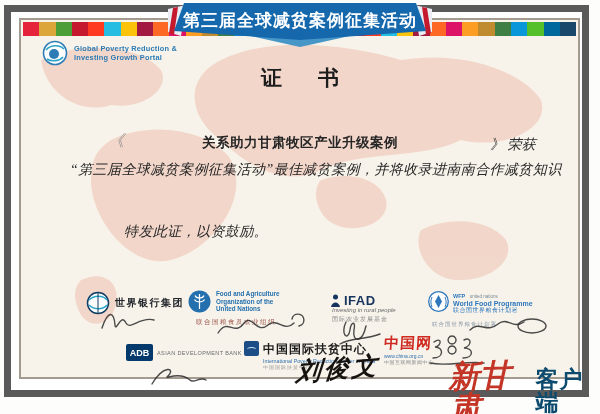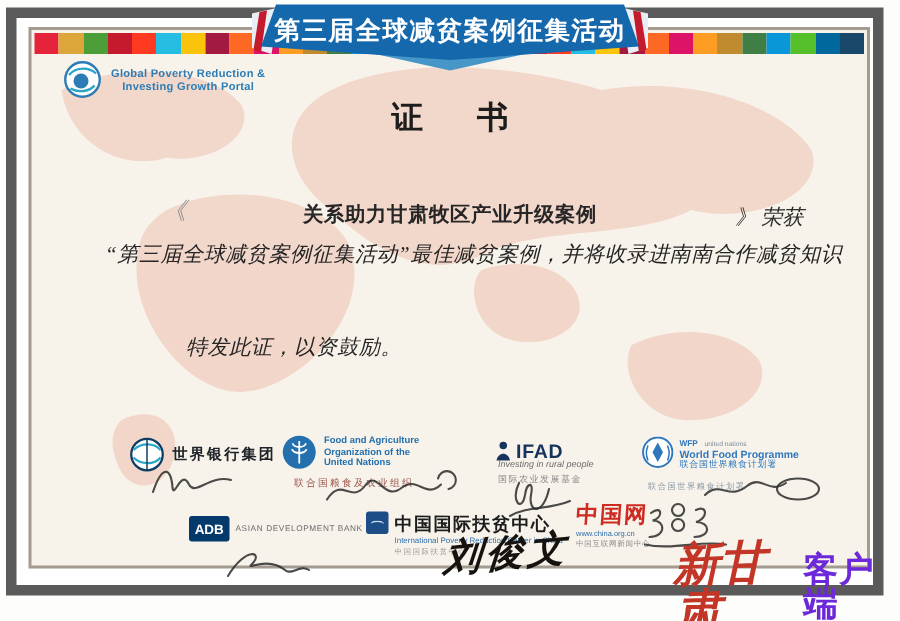--- a/index.html
+++ b/index.html
@@ -11,21 +11,21 @@
   .frame-thin{position:absolute;left:19px;top:18px;width:561px;height:361px;
               border:2px solid #a39b90;box-sizing:border-box;background:#f7f3ea;z-index:1;}
   .map-svg{position:absolute;left:21px;top:20px;z-index:2;}
   
   .sdg-stripe{position:absolute;left:23px;top:22px;width:553px;height:14px;display:flex;z-index:4;}
   .sdg-cell{flex:1;height:100%;}
   .ribbon-svg{position:absolute;left:168px;top:0;z-index:6;}
   .banner-title{position:absolute;left:168px;top:9px;width:264px;text-align:center;z-index:7;
                 color:#fff;font-weight:800;font-size:17px;letter-spacing:1px;}
   
-  .gpig{position:absolute;left:42px;top:40px;display:flex;align-items:center;gap:6px;z-index:5;text-align:center;}
+  .gpig{position:absolute;left:42px;top:40px;display:flex;align-items:center;gap:6px;z-index:5;}
   .gpig-text{color:#2d7cb5;font-size:7.4px;font-weight:700;line-height:9.5px;letter-spacing:.2px;}
   
   .cert-title{position:absolute;left:0;right:0;top:64px;text-align:center;z-index:5;
               font-size:21px;font-weight:800;color:#1d1d1d;letter-spacing:36px;padding-left:36px;}
   .case-line{position:absolute;left:0;right:0;text-align:center;z-index:5;white-space:pre;
              font-weight:700;font-size:13.5px;color:#262626;letter-spacing:.5px;}
   .kai{font-family:"Liberation Serif",serif;font-style:italic;}
   .bracket-open{position:absolute;left:108px;top:131px;font-size:16px;color:#8e8e8e;z-index:5;}
   .honor{position:absolute;left:490px;top:136px;font-size:14px;color:#2d2d2d;z-index:5;}
   .body-line{position:absolute;left:70px;z-index:5;font-size:14px;color:#252525;
@@ -46,21 +46,21 @@
                    border-radius:50%;border-top:1.5px solid #cfe3f5;}
   .iprcc-sig{position:absolute;left:296px;top:352px;z-index:7;font-family:"Liberation Serif",serif;
              font-size:25px;font-weight:700;font-style:italic;color:#15120f;letter-spacing:3px;
              transform:rotate(-5deg) skewX(-10deg);}
   .cnnet-name{font-size:15px;font-weight:800;color:#ce2a21;font-family:"Liberation Serif",serif;
               letter-spacing:1px;transform:skewX(-4deg);}
   
   .watermark{position:absolute;left:449px;top:360px;display:flex;align-items:center;gap:3px;z-index:30;}
   .wm-brand{font-family:"Liberation Serif",serif;font-size:31px;font-weight:800;font-style:italic;
             color:#c23527;transform:rotate(-2deg);line-height:1;}
-  .wm-suffix{font-size:23px;font-weight:600;color:#6d28d9;letter-spacing:1px;line-height:1;}
+  .wm-suffix{font-size:23px;font-weight:600;color:#0c4a6e;letter-spacing:1px;line-height:1;}
 </style>
 </head>
 <body>
 
 <div id="stage">
 
   <div class="frame-dark"></div>
   <div class="frame-thin"></div>
 
   <svg class="map-svg" width="557" height="357" viewBox="0 0 557 357">

